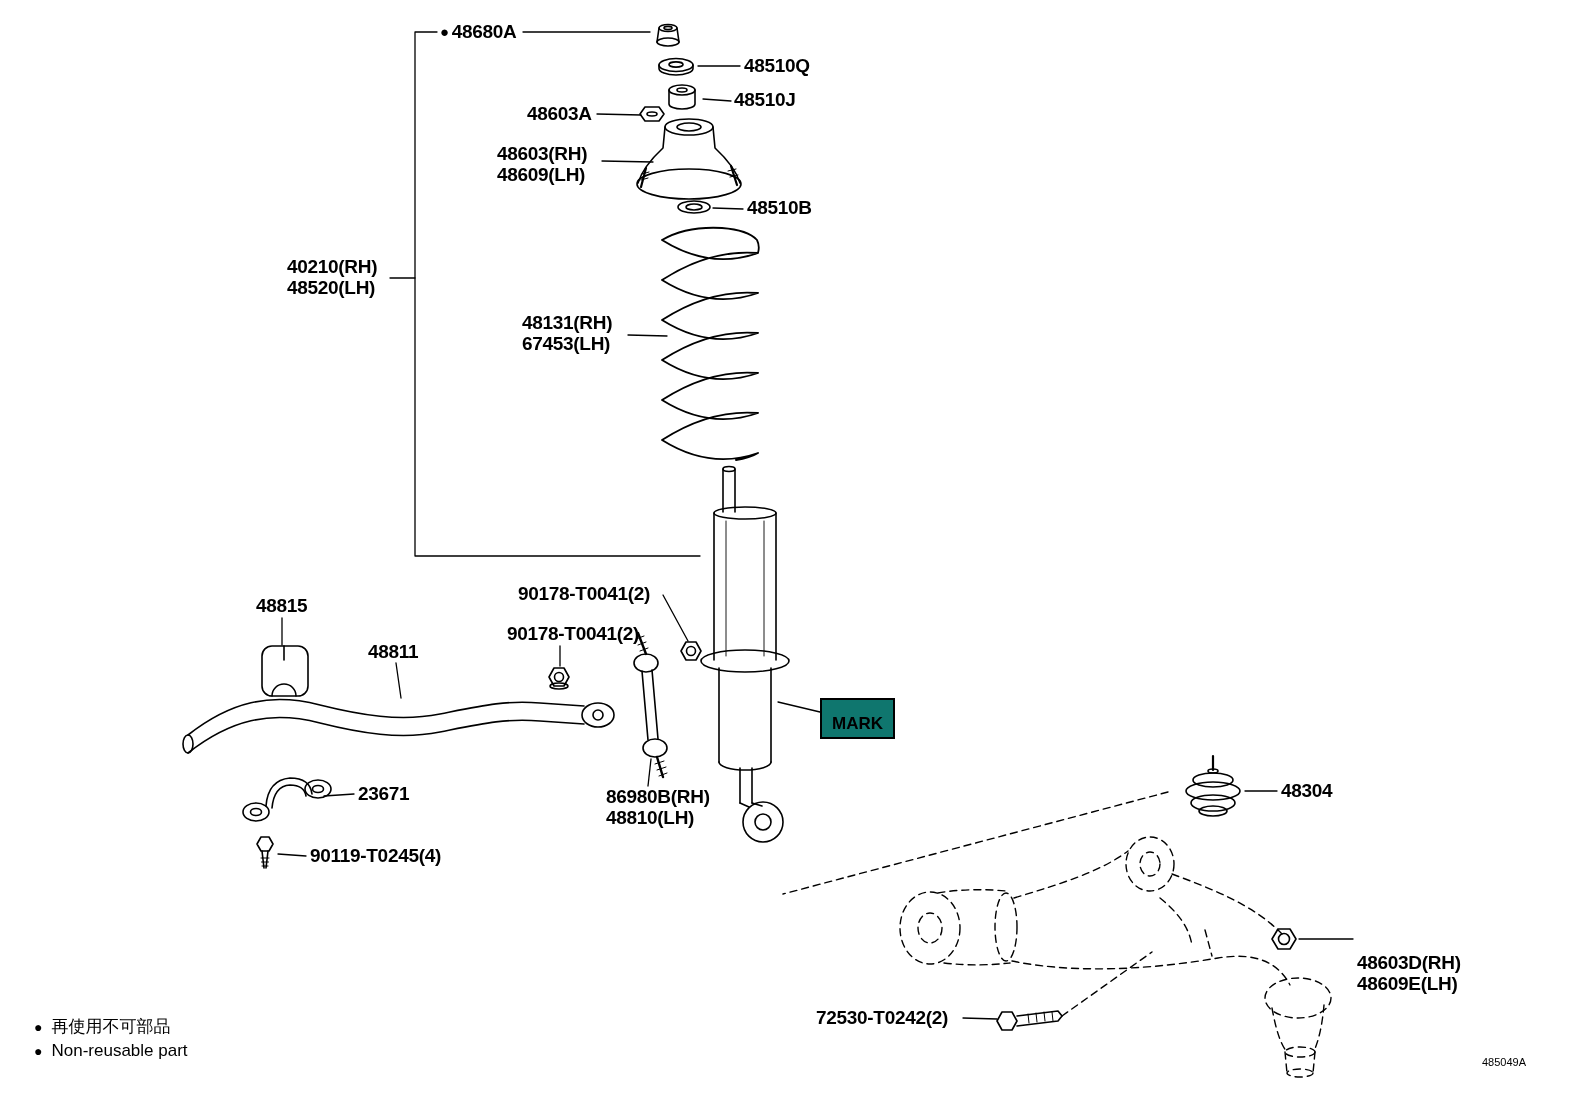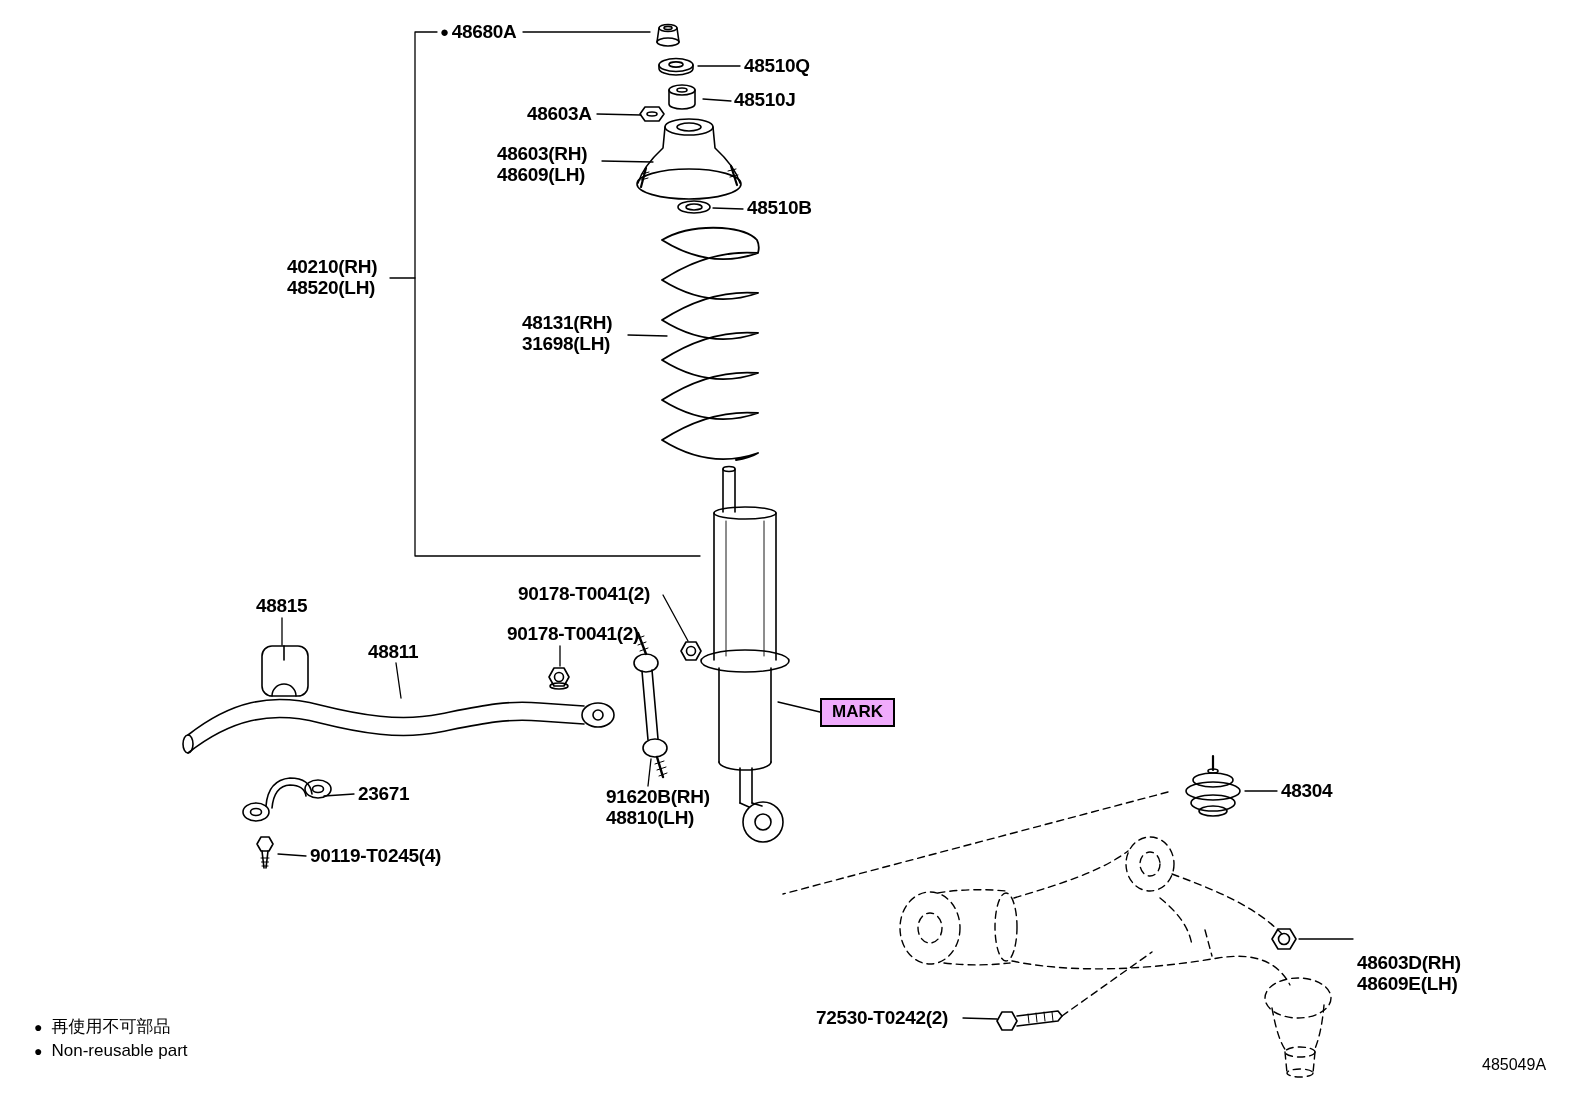--- a/index.html
+++ b/index.html
@@ -9,29 +9,29 @@
     font-family:"Liberation Sans", sans-serif; color:#000;
   }
   svg.art { position:absolute; left:0; top:0; }
   .lbl {
     position:absolute; font-size:19px; font-weight:700; letter-spacing:-0.3px;
     line-height:21px; white-space:nowrap; color:#000;
   }
   .lbl .line { display:block; }
   .lbl .dot { font-size:15px; margin-right:3px; vertical-align:1px; }
   .mark-box {
-    position:absolute; border:2px solid #000; background:#f0abfc;
-    padding:2px 10px 3px; font-size:17px; font-weight:700;
+    position:absolute; border:2px solid #000; background:#0f766e;
+    padding:14px 10px 3px; font-size:17px; font-weight:700;
   }
   .legend-row {
     position:absolute; display:flex; align-items:center; gap:9px;
     font-size:17px; font-weight:400; color:#000; white-space:nowrap;
   }
   .legend-row .dot { font-size:14px; }
-  .doc-code { position:absolute; font-size:16px; font-weight:400; color:#000; }
+  .doc-code { position:absolute; font-size:11px; font-weight:400; color:#000; }
 </style>
 </head>
 <body>
 
 <div id="stage">
 
   <svg class="art" width="1592" height="1099" viewBox="0 0 1592 1099">
     <g stroke="#000" fill="none" stroke-width="1.6" stroke-linecap="round" stroke-linejoin="round">
 
       <g stroke-width="1.3">
@@ -236,21 +236,21 @@
     <span>48510B</span>
   </div>
 
   <div class="lbl" style="left:287px; top:256px">
     <span class="line">40210(RH)</span>
     <span class="line">48520(LH)</span>
   </div>
 
   <div class="lbl" style="left:522px; top:312px">
     <span class="line">48131(RH)</span>
-    <span class="line">31698(LH)</span>
+    <span class="line">67453(LH)</span>
   </div>
 
   <div class="lbl" style="left:518px; top:583px">
     <span>90178-T0041(2)</span>
   </div>
 
   <div class="lbl" style="left:507px; top:623px">
     <span>90178-T0041(2)</span>
   </div>
 
@@ -264,21 +264,21 @@
 
   <div class="lbl" style="left:358px; top:783px">
     <span>23671</span>
   </div>
 
   <div class="lbl" style="left:310px; top:845px">
     <span>90119-T0245(4)</span>
   </div>
 
   <div class="lbl" style="left:606px; top:786px">
-    <span class="line">91620B(RH)</span>
+    <span class="line">86980B(RH)</span>
     <span class="line">48810(LH)</span>
   </div>
 
   <div class="mark-box" style="left:820px; top:698px">
     <span>MARK</span>
   </div>
 
   <div class="lbl" style="left:1281px; top:780px">
     <span>48304</span>
   </div>

